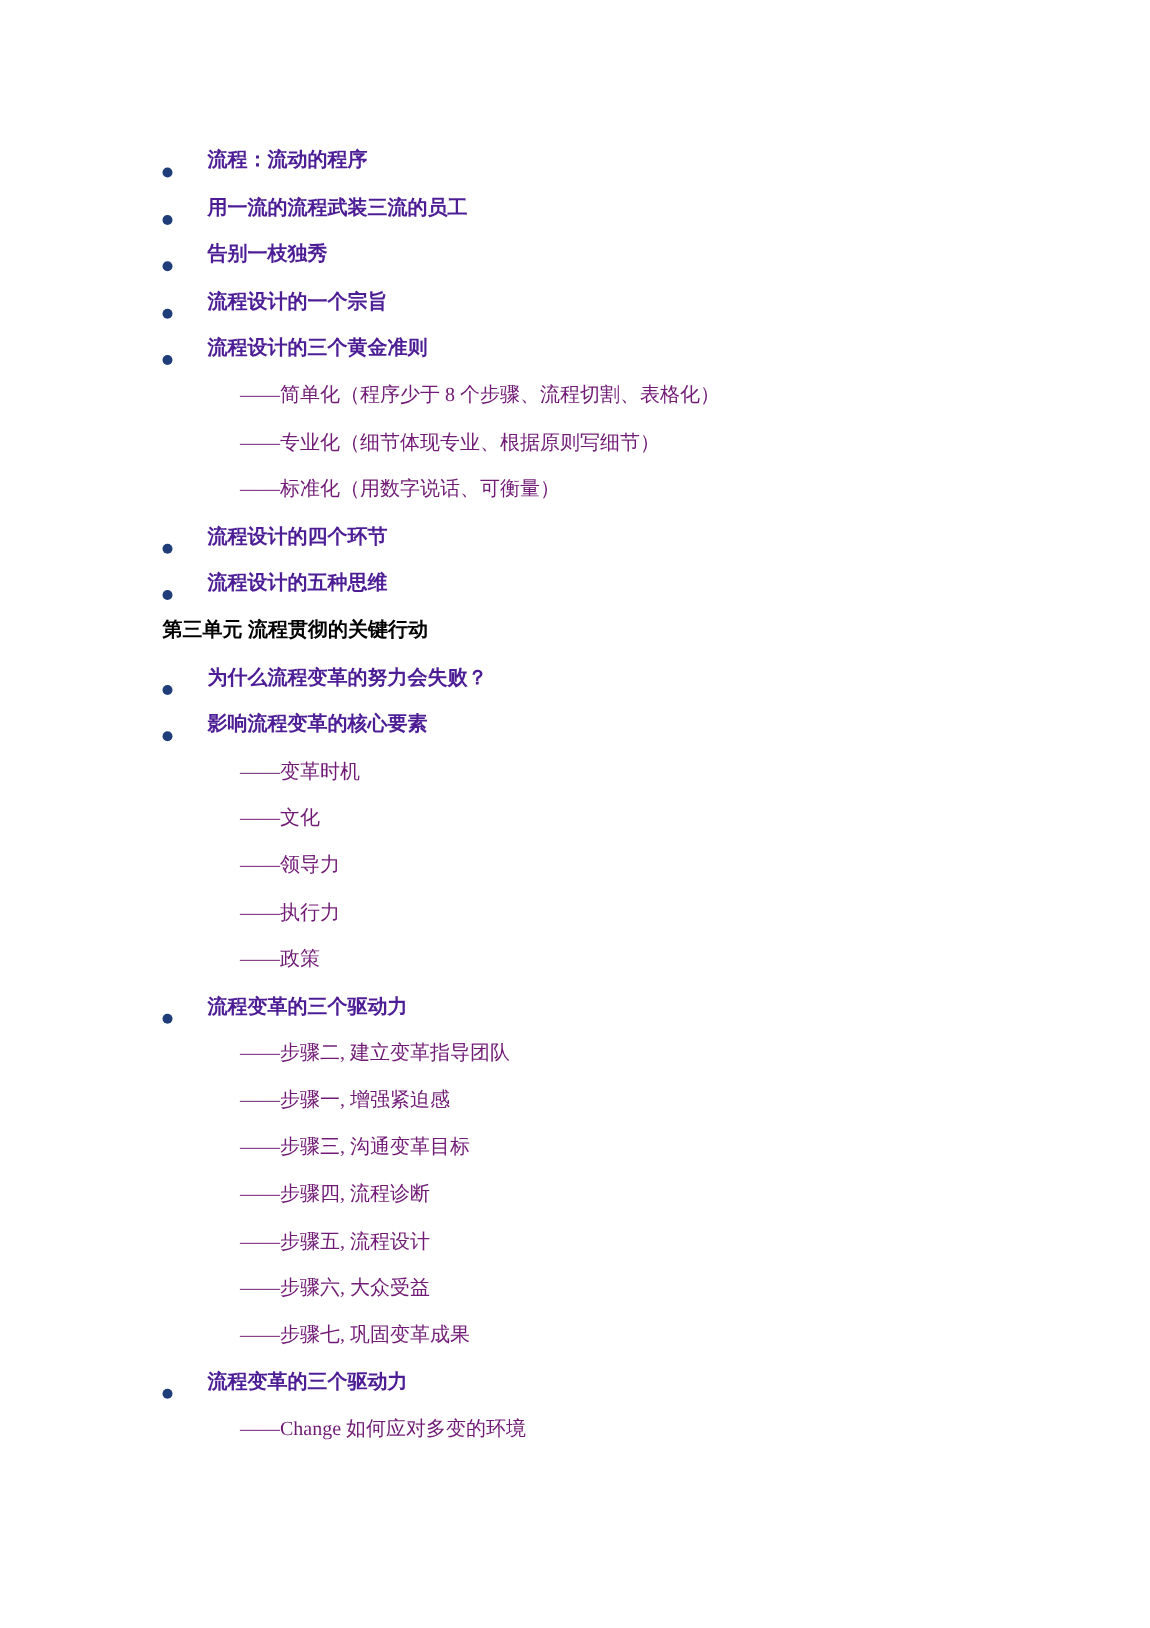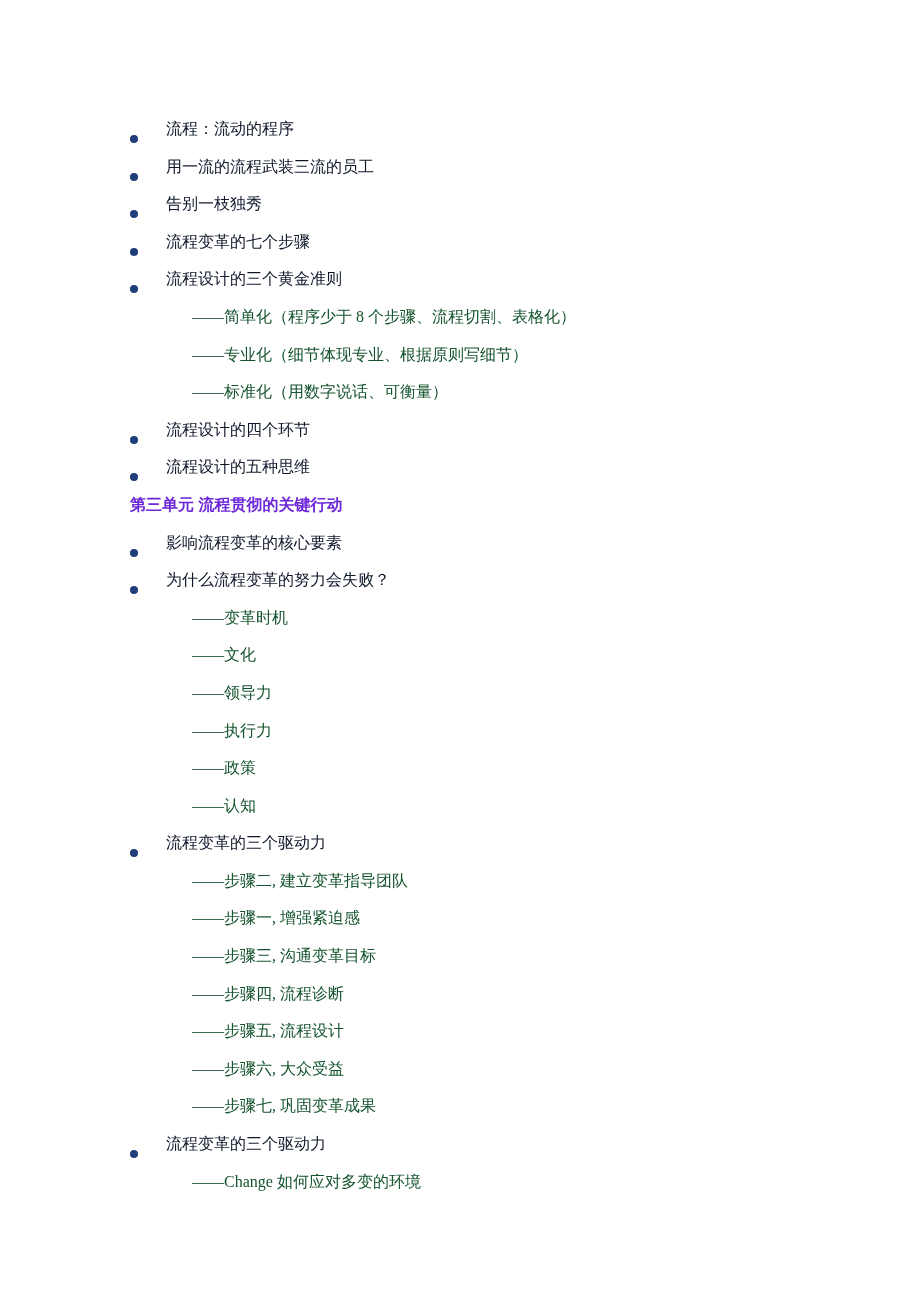--- a/index.html
+++ b/index.html
@@ -25,29 +25,30 @@
     width: 8px;
     height: 8px;
     background: #1f3d78;
     border-radius: 50%;
     flex: 0 0 auto;
     margin-right: 28px;
     position: relative;
     top: 9px;
   }
   .bullet-text {
-    color: #0f172a;
+    color: #4c1d95;
+    font-weight: bold;
   }
   .sub-row {
     padding-left: 62px;
-    color: #14532d;
+    color: #701a75;
   }
   .section-heading {
     font-weight: bold;
-    color: #6d28d9;
+    color: #000000;
     font-family: "SimHei", "黑体", "Microsoft YaHei", sans-serif;
   }
 </style>
 </head>
 <body>
 
 <div class="page" id="page-root">
     <div class="bullet-row">
       <span class="bullet"></span>
       <span class="bullet-text">流程：流动的程序</span>
@@ -55,52 +56,51 @@
     <div class="bullet-row">
       <span class="bullet"></span>
       <span class="bullet-text">用一流的流程武装三流的员工</span>
     </div>
     <div class="bullet-row">
       <span class="bullet"></span>
       <span class="bullet-text">告别一枝独秀</span>
     </div>
     <div class="bullet-row">
       <span class="bullet"></span>
-      <span class="bullet-text">流程变革的七个步骤</span>
+      <span class="bullet-text">流程设计的一个宗旨</span>
     </div>
     <div class="bullet-row">
       <span class="bullet"></span>
       <span class="bullet-text">流程设计的三个黄金准则</span>
     </div>
     <div class="sub-row">——简单化（程序少于 8 个步骤、流程切割、表格化）</div>
     <div class="sub-row">——专业化（细节体现专业、根据原则写细节）</div>
     <div class="sub-row">——标准化（用数字说话、可衡量）</div>
     <div class="bullet-row">
       <span class="bullet"></span>
       <span class="bullet-text">流程设计的四个环节</span>
     </div>
     <div class="bullet-row">
       <span class="bullet"></span>
       <span class="bullet-text">流程设计的五种思维</span>
     </div>
     <div class="section-heading">第三单元  流程贯彻的关键行动</div>
     <div class="bullet-row">
       <span class="bullet"></span>
-      <span class="bullet-text">影响流程变革的核心要素</span>
+      <span class="bullet-text">为什么流程变革的努力会失败？</span>
     </div>
     <div class="bullet-row">
       <span class="bullet"></span>
-      <span class="bullet-text">为什么流程变革的努力会失败？</span>
+      <span class="bullet-text">影响流程变革的核心要素</span>
     </div>
     <div class="sub-row">——变革时机</div>
     <div class="sub-row">——文化</div>
     <div class="sub-row">——领导力</div>
     <div class="sub-row">——执行力</div>
     <div class="sub-row">——政策</div>
-    <div class="sub-row">——认知</div>
     <div class="bullet-row">
       <span class="bullet"></span>
       <span class="bullet-text">流程变革的三个驱动力</span>
     </div>
     <div class="sub-row">——步骤二, 建立变革指导团队</div>
     <div class="sub-row">——步骤一, 增强紧迫感</div>
     <div class="sub-row">——步骤三, 沟通变革目标</div>
     <div class="sub-row">——步骤四, 流程诊断</div>
     <div class="sub-row">——步骤五, 流程设计</div>
     <div class="sub-row">——步骤六, 大众受益</div>

